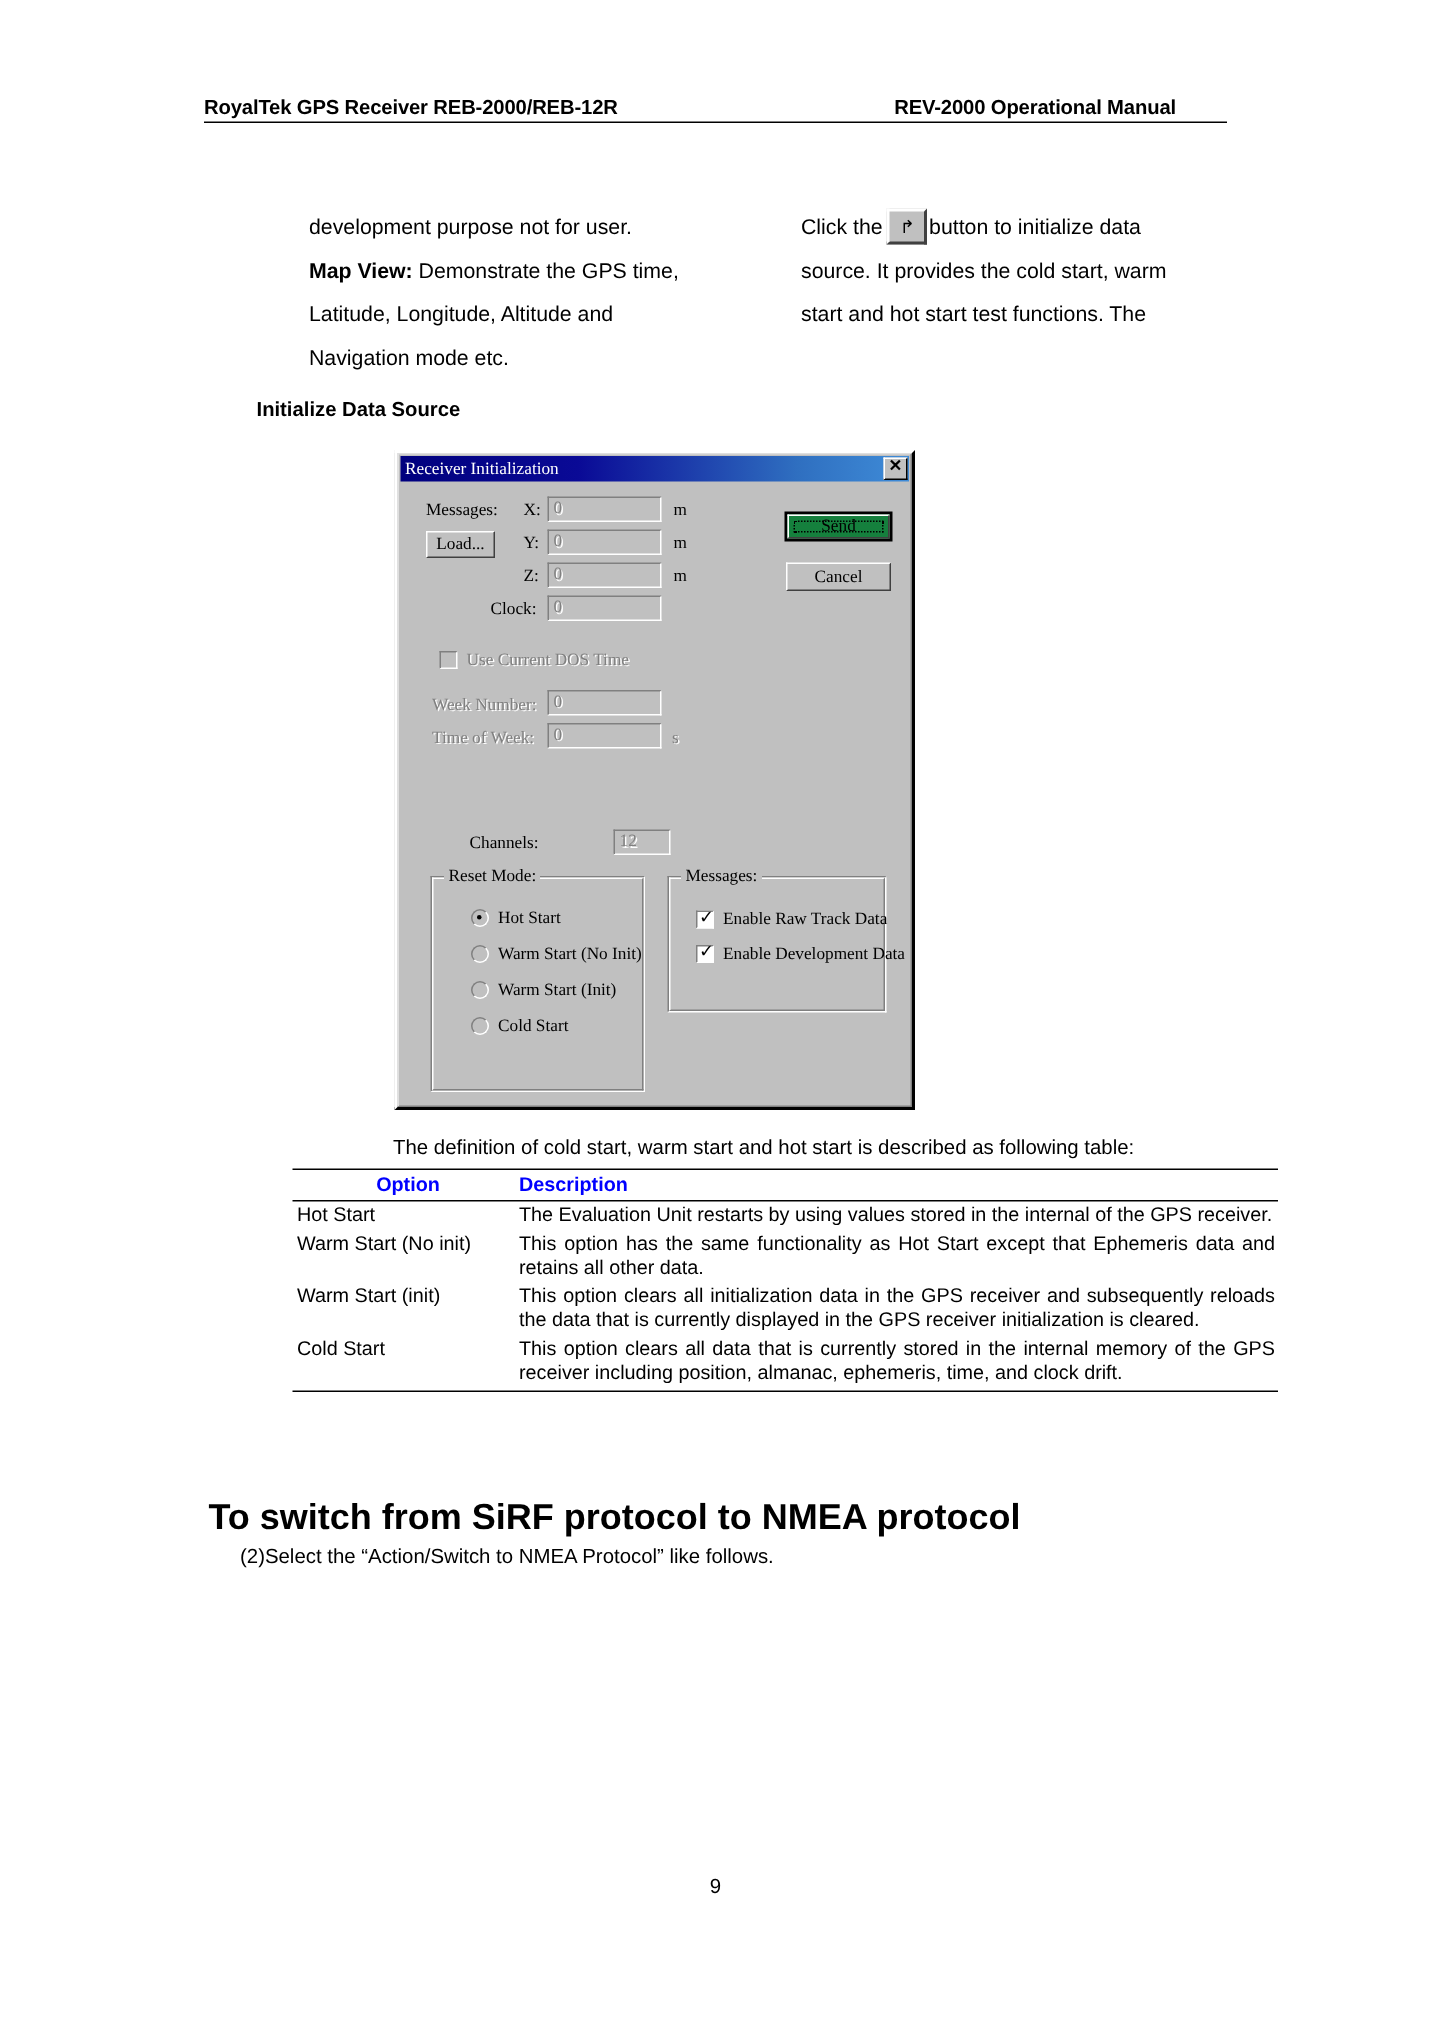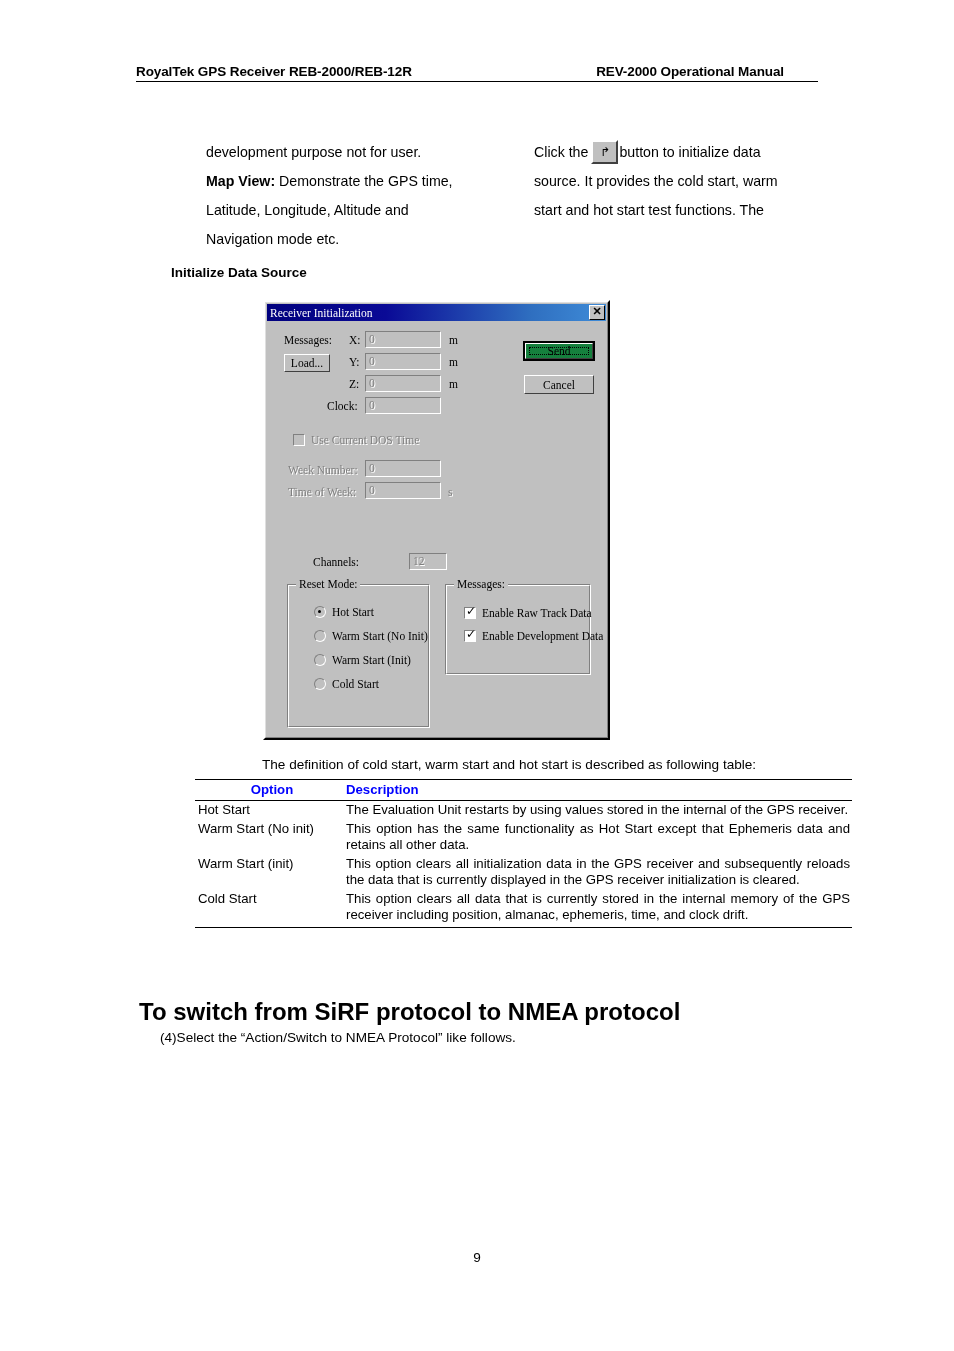--- a/index.html
+++ b/index.html
@@ -494,15 +494,15 @@
       <td class="col-desc">This option clears all initialization data in the GPS receiver and subsequently reloads the data that is currently displayed in the GPS receiver initialization is cleared.</td>
     </tr>
     <tr>
       <td class="col-option">Cold Start</td>
       <td class="col-desc">This option clears all data that is currently stored in the internal memory of the GPS receiver including position, almanac, ephemeris, time, and clock drift.</td>
     </tr>
   </tbody>
 </table>
 
 <div class="section-title">To switch from SiRF protocol to NMEA protocol</div>
-<div class="section-step">(4)Select the “Action/Switch to NMEA Protocol” like follows.</div>
+<div class="section-step">(2)Select the “Action/Switch to NMEA Protocol” like follows.</div>
 
 <div class="page-number">9</div>
 
 </body></html>

